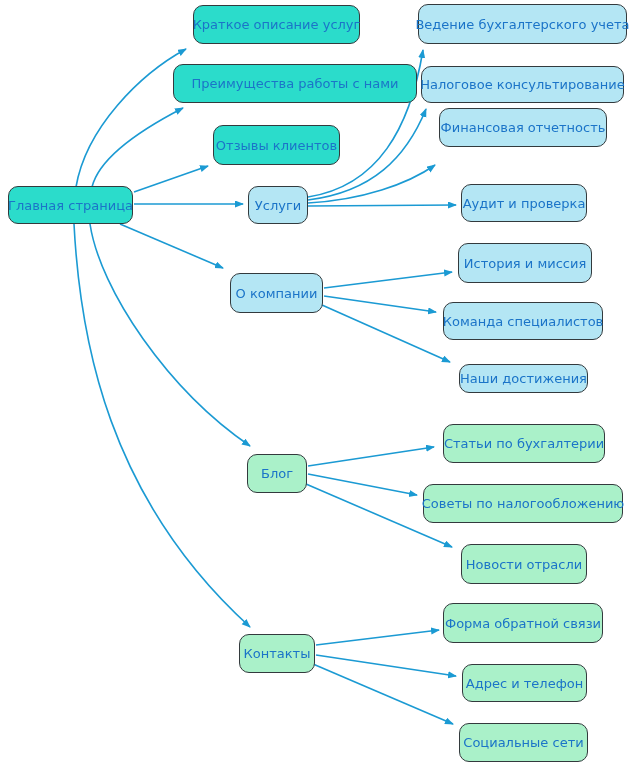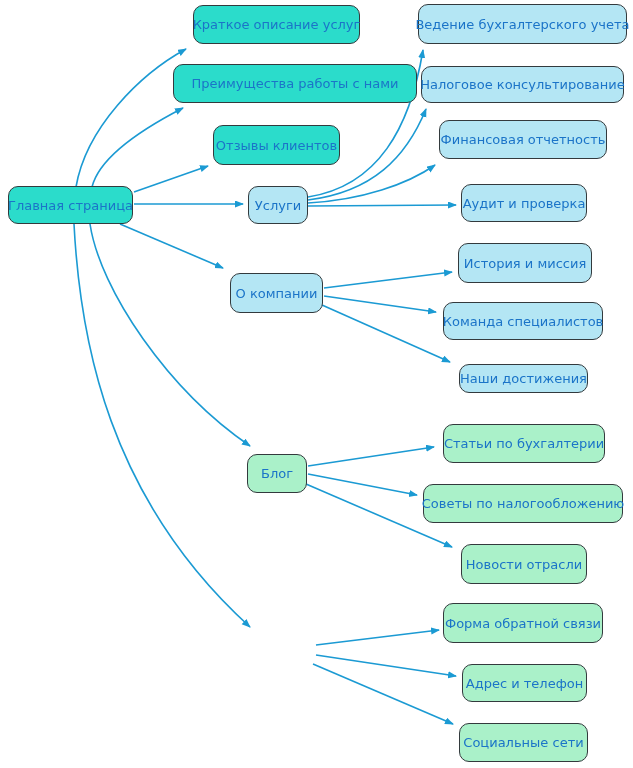--- a/index.html
+++ b/index.html
@@ -76,30 +76,31 @@
   </svg>
 
   <div class="node node--teal" style="left:8px;top:186px;width:125px;height:38px">Главная страница</div>
   <div class="node node--teal" style="left:193px;top:5px;width:167px;height:39px">Краткое описание услуг</div>
   <div class="node node--teal" style="left:173px;top:64px;width:244px;height:39px">Преимущества работы с нами</div>
   <div class="node node--teal" style="left:213px;top:125px;width:127px;height:40px">Отзывы клиентов</div>
 
   <div class="node node--blue" style="left:248px;top:186px;width:60px;height:38px">Услуги</div>
   <div class="node node--blue" style="left:418px;top:4px;width:209px;height:40px">Ведение бухгалтерского учета</div>
   <div class="node node--blue" style="left:421px;top:66px;width:203px;height:37px">Налоговое консультирование</div>
-  <div class="node node--blue" style="left:439px;top:120px;width:168px;height:39px">Финансовая отчетность</div>
+  <div class="node node--blue" style="left:439px;top:108px;width:168px;height:39px">Финансовая отчетность</div>
   <div class="node node--blue" style="left:461px;top:184px;width:126px;height:38px">Аудит и проверка</div>
 
   <div class="node node--blue" style="left:230px;top:273px;width:93px;height:40px">О компании</div>
   <div class="node node--blue" style="left:458px;top:243px;width:134px;height:40px">История и миссия</div>
   <div class="node node--blue" style="left:443px;top:302px;width:160px;height:38px">Команда специалистов</div>
   <div class="node node--blue" style="left:459px;top:364px;width:129px;height:29px">Наши достижения</div>
 
   <div class="node node--green" style="left:247px;top:454px;width:60px;height:39px">Блог</div>
   <div class="node node--green" style="left:443px;top:424px;width:162px;height:39px">Статьи по бухгалтерии</div>
   <div class="node node--green" style="left:423px;top:484px;width:200px;height:39px">Советы по налогообложению</div>
   <div class="node node--green" style="left:461px;top:544px;width:126px;height:40px">Новости отрасли</div>
 
+  <div class="node node--green" style="left:239px;top:634px;width:76px;height:39px">Контакты</div>
   <div class="node node--green" style="left:462px;top:664px;width:125px;height:38px">Адрес и телефон</div>
   <div class="node node--green" style="left:443px;top:603px;width:160px;height:40px">Форма обратной связи</div>
   <div class="node node--green" style="left:459px;top:723px;width:129px;height:39px">Социальные сети</div>
 
 </div>
 
 </body></html>

